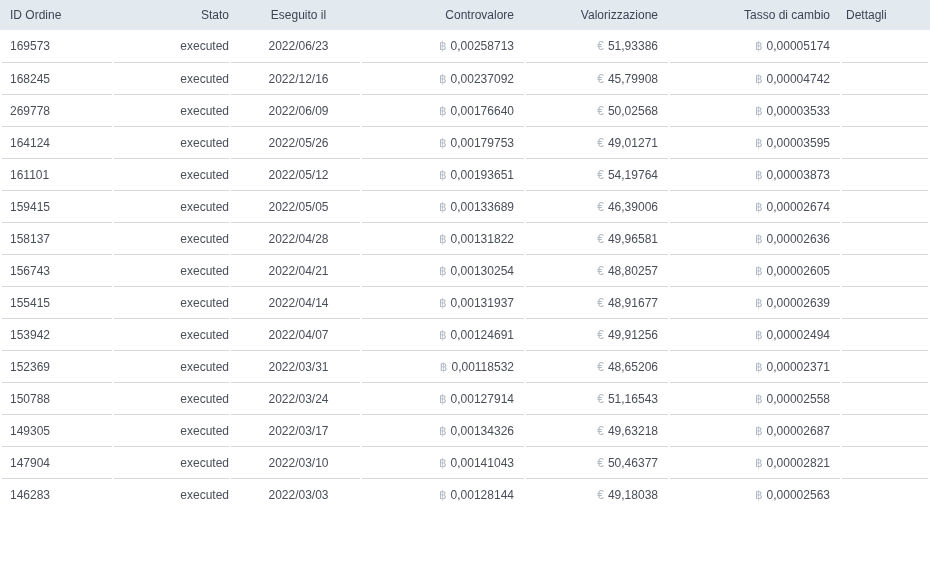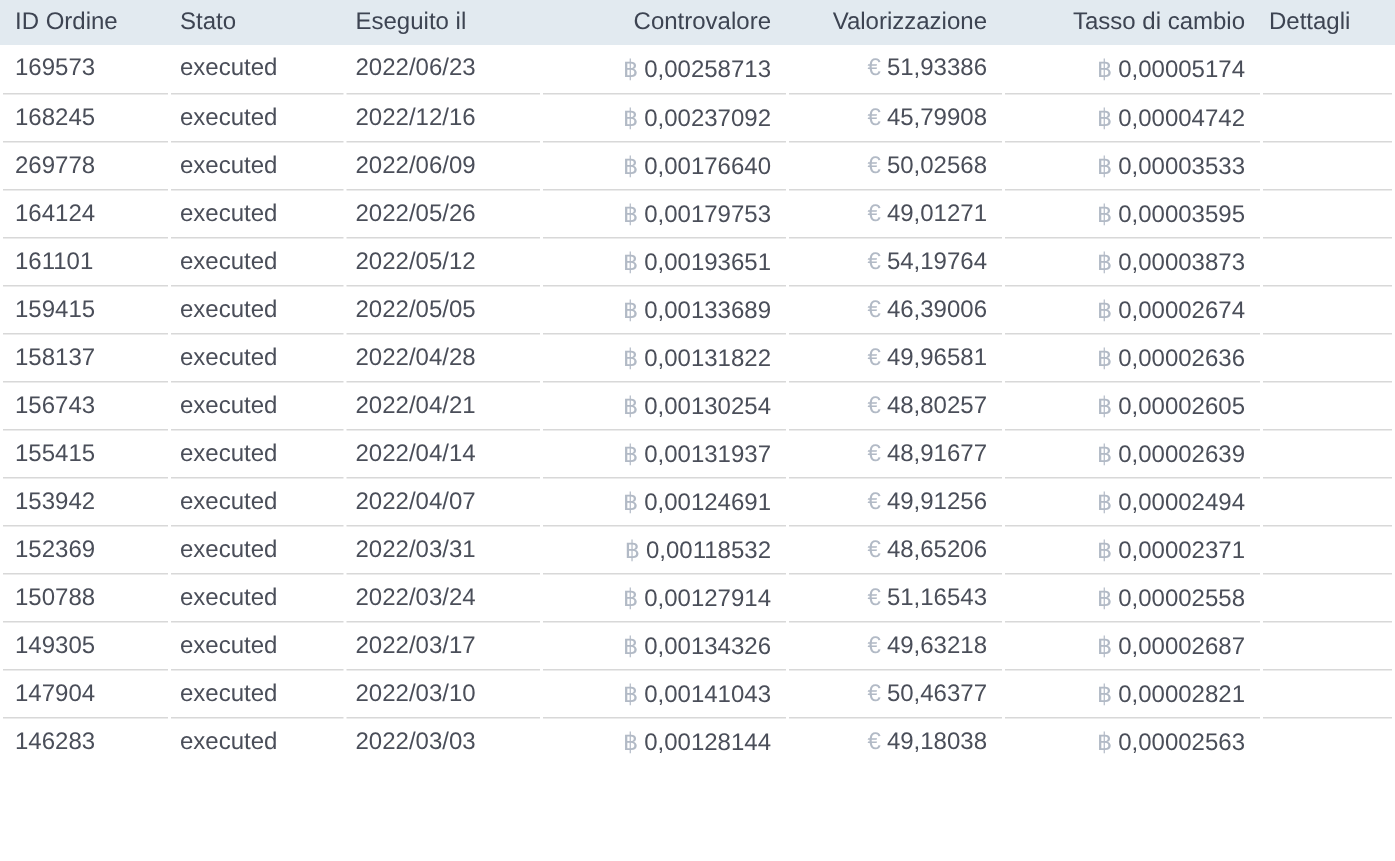--- a/index.html
+++ b/index.html
@@ -15,21 +15,21 @@
   body{
     font-family:"Liberation Sans","DejaVu Sans",sans-serif;
     width:930px;height:574px;overflow:hidden;
   }
   table.orders{
     width:930px;
     table-layout:fixed;
     border-collapse:separate;
     border-spacing:2px 0;
     background:linear-gradient(180deg,var(--header-bg) 0,var(--header-bg) 30px,#ffffff 30px);
-    font-size:16px;
+    font-size:12px;
   }
   thead th{
     background:var(--header-bg);
     color:var(--header-text);
     font-weight:400;
     height:30px;
     padding:0;
     white-space:nowrap;
     overflow:hidden;
   }
@@ -38,22 +38,22 @@
     color:var(--cell-text);
     height:32px;
     padding:0;
     white-space:nowrap;
     overflow:hidden;
     border-top:1px solid var(--separator);
   }
   tbody tr:first-child td{border-top:none;}
   
   .c1{text-align:left;padding-left:8px !important;}
-  .c2{text-align:left;padding-left:6px !important;}
-  .c3{text-align:left;padding-left:6px !important;}
+  .c2{text-align:right;padding-left:6px !important;}
+  .c3{text-align:center;padding-left:6px !important;}
   .c4,.c5,.c6{text-align:right;padding-right:10px !important;}
   .c7{text-align:left;padding-left:4px !important;}
   .cur{color:var(--symbol);margin-right:4px;}
   .val{color:var(--cell-text);}
 </style>
 </head>
 <body>
 
 <table class="orders">
   <colgroup>

